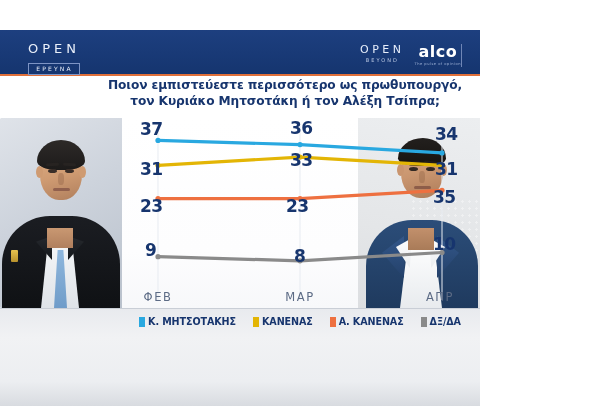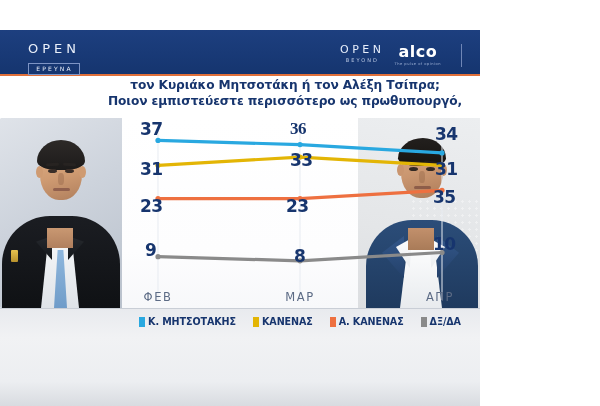--- a/index.html
+++ b/index.html
@@ -35,21 +35,21 @@
     margin-top:2px;display:inline-block;padding:1px 6px 1px 7px;
     border:1px solid #7d94c4;color:#eaf0fa;font-size:6px;letter-spacing:2.2px;
     line-height:8px;
   }
 
   
   .logo-right{position:absolute;right:18px;top:44px;z-index:22;display:flex;align-items:flex-start;gap:10px;}
   .logo-beyond{text-align:center;}
   .logo-beyond .word{font-size:11px;letter-spacing:3.5px;color:#e7eefb;line-height:12px;}
   .logo-beyond .sub{font-size:5px;letter-spacing:2px;color:#b9c7e2;line-height:7px;margin-top:1px;}
-  .logo-alco{text-align:center;padding-right:20px;border-right:1px solid #6f86b6;}
+  .logo-alco{text-align:center;padding-right:0;border-right:1px solid #6f86b6;}
   .logo-alco .word{font-size:16px;color:#ffffff;line-height:16px;font-weight:600;letter-spacing:.5px;}
   .logo-alco .sub{font-size:3.6px;letter-spacing:.5px;color:#9fb2d6;line-height:6px;margin-top:1px;white-space:nowrap;}
 
   
   .title-area{
     position:absolute;left:0;top:76px;width:600px;height:42px;
     background:#ffffff;z-index:18;
   }
   .title-text{
     position:absolute;left:90px;top:78px;width:390px;z-index:19;
@@ -225,22 +225,22 @@
       <div class="sub">BEYOND</div>
     </div>
     <div class="logo-alco">
       <div class="word">alco</div>
       <div class="sub">The pulse of opinion</div>
     </div>
   </div>
 
   <div class="title-area"></div>
   <div class="title-text">
+    <div>Ποιον εμπιστεύεστε περισσότερο ως πρωθυπουργό,</div>
     <div>τον Κυριάκο Μητσοτάκη ή τον Αλέξη Τσίπρα;</div>
-    <div>Ποιον εμπιστεύεστε περισσότερο ως πρωθυπουργό,</div>
   </div>
   <div class="pct-label">(%)</div>
 
   <div class="body-bg"></div>
   <div class="chart-panel"></div>
   <div class="lower-strip"></div>
 
   <div class="photo photo-left">
     <div class="ph-bg ph-left-bg"></div>
     <div class="m-suit"></div>
@@ -312,21 +312,21 @@
           <g>
             <polyline points="38,138.7 180,142.8 322,134.5" fill="none" stroke="#8a8a8a" stroke-width="3.2" stroke-linecap="round" stroke-linejoin="round"></polyline>
             <circle cx="38" cy="138.7" r="2.6" fill="#8a8a8a"></circle>
             <circle cx="180" cy="142.8" r="2.6" fill="#8a8a8a"></circle>
             <circle cx="322" cy="134.5" r="2.6" fill="#8a8a8a"></circle>
           </g>
         </g>
     </svg>
 
     <div class="dlabel" style="left:20px;  top:3px;">37</div>
-    <div class="dlabel" style="left:170px; top:2px;font-family:Liberation Serif, serif;">36</div>
+    <div class="dlabel" style="left:170px; top:2px;">36</div>
     <div class="dlabel" style="left:315px; top:8px;">34</div>
 
     <div class="dlabel" style="left:20px;  top:43px;">31</div>
     <div class="dlabel" style="left:170px; top:34px;">33</div>
     <div class="dlabel" style="left:315px; top:43px;">31</div>
 
     <div class="dlabel" style="left:20px;  top:80px;">23</div>
     <div class="dlabel" style="left:166px; top:80px;">23</div>
     <div class="dlabel" style="left:313px; top:71px;">35</div>
 

